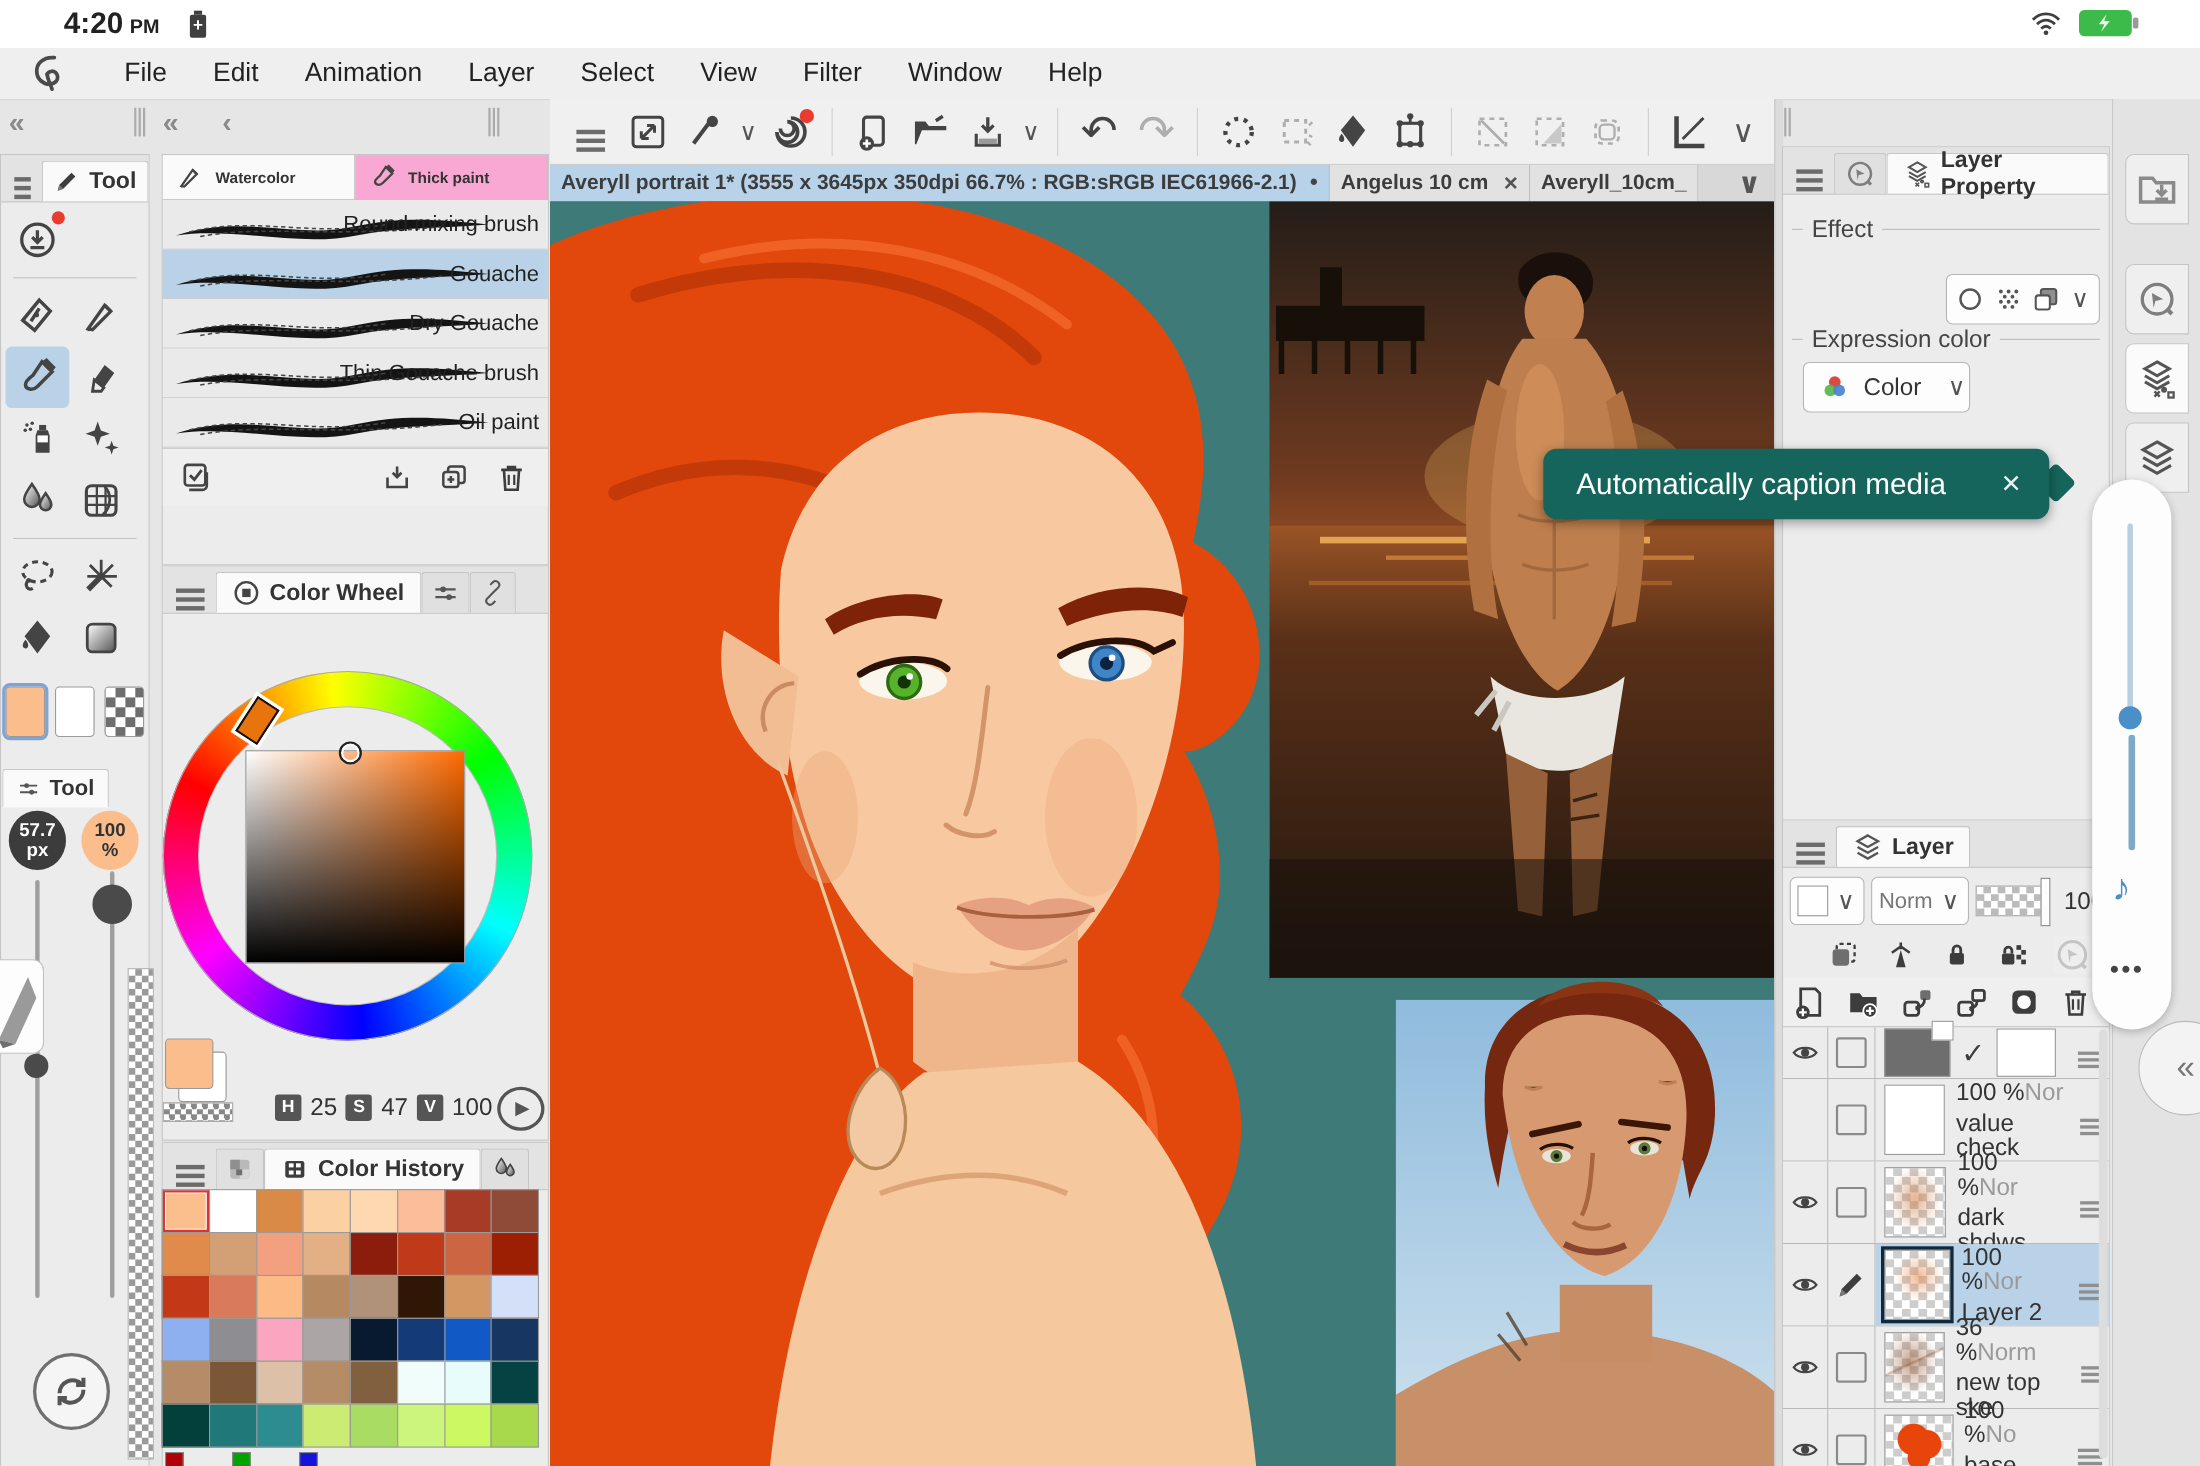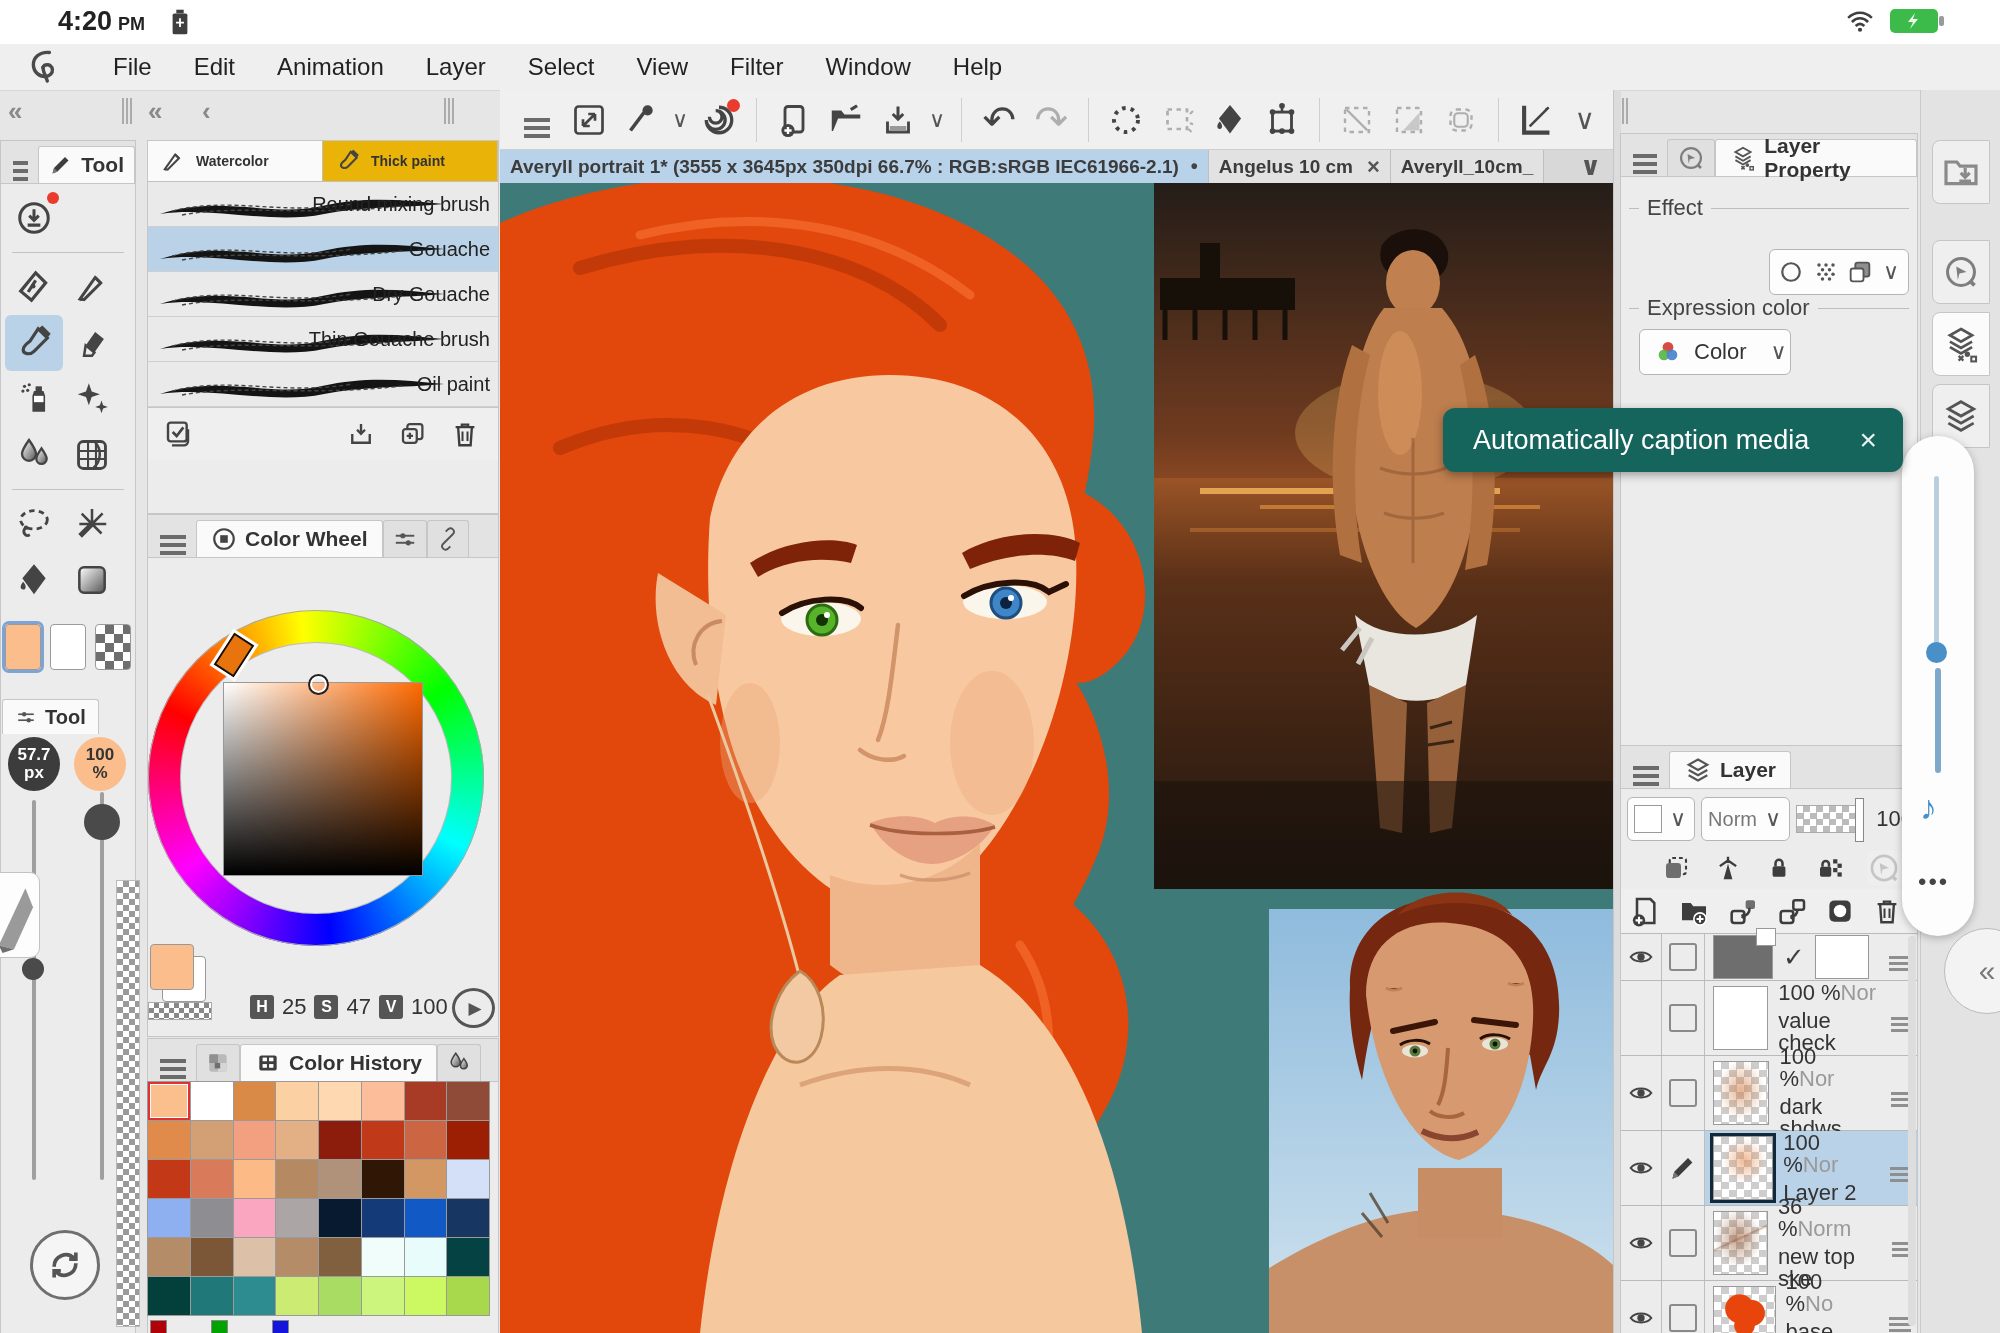--- a/index.html
+++ b/index.html
@@ -52,21 +52,21 @@
   .vslider{width:4px;background:#9f9f9f;border-radius:2px;}
   .knob{border-radius:50%;background:#4a4a4a;position:absolute;}
   #lcheckers{left:116px;top:880px;width:22px;height:445px;background:repeating-conic-gradient(#9a9a9a 0 25%,#fff 0 50%);background-size:12px 12px;border:1px solid #bbb;}
   #pencil-tab{left:-10px;top:872px;width:48px;height:84px;background:#fdfdfd;border:1px solid #c2c2c2;border-radius:10px;}
   #rotate-btn{left:30px;top:1230px;width:64px;height:64px;border:3px solid #6f6f6f;border-radius:50%;background:#f5f5f5;display:flex;align-items:center;justify-content:center;}
 
   
   #subtool-panel{left:147px;top:140px;width:350px;height:372px;}
   .grouptabs{display:flex;height:40px;border-bottom:1px solid #c0c0c0;}
   .gtab{flex:1;display:flex;align-items:center;gap:10px;padding-left:12px;font-size:14px;font-weight:bold;background:#fafafa;border-right:1px solid #c0c0c0;}
-  .gtab.sel{background:#eab308;}
+  .gtab.sel{background:#f9a8d4;}
   .brush-list{display:flex;flex-direction:column;}
   .brush-item{height:44px;display:flex;align-items:center;background:#eaeaea;border-bottom:1px solid #cfcfcf;position:relative;}
   .brush-item.selected{background:#b9d2e8;}
   .brush-item .bname{position:absolute;right:8px;font-size:20px;color:#222;}
   .brush-item svg{position:absolute;left:4px;top:2px;}
   #subtool-foot{height:52px;background:#efefef;border-top:1px solid #c6c6c6;display:flex;align-items:center;}
   #subtool-foot .spacer{flex:1;}
 
   
   #colorwheel-panel{left:147px;top:514px;width:350px;height:521px;}
@@ -151,21 +151,21 @@
   .lr-mode{color:#9a9a9a;}
   .lr-handle{width:34px;display:flex;align-items:center;justify-content:center;color:#8a8a8a;}
   .hbars{width:22px;height:3px;background:#8f8f8f;box-shadow:0 6px #8f8f8f,0 12px #8f8f8f;}
   .layer-row .pencil{display:none;}
   .layer-row.editing .pencil{display:block;}
   .layer-row.invisible-layer .lr-eye svg{visibility:hidden;}
   #layer-scroll{left:287px;top:190px;width:8px;height:390px;background:#dddddd;border-radius:4px;}
 
   
   #toast{left:1403px;top:408px;width:460px;height:64px;background:var(--toast,#15655c);border-radius:12px;
-         display:flex;align-items:center;color:#fff;font-size:27px;box-shadow:0 3px 10px rgba(0,0,0,.35);z-index:40;margin-left:40px;}
+         display:flex;align-items:center;color:#fff;font-size:27px;box-shadow:0 3px 10px rgba(0,0,0,.35);z-index:40;}
   #toast .txt{margin-left:30px;}
   #toast .x{margin-left:auto;margin-right:26px;font-size:30px;color:#e8f2f0;}
   #toast-tail{left:1856px;top:426px;width:26px;height:26px;background:var(--toast,#15655c);transform:rotate(45deg);z-index:39;border-radius:4px;}
   #sidebar-pill{left:1902px;top:436px;width:72px;height:500px;background:#fdfdfd;border-radius:36px;box-shadow:0 2px 8px rgba(0,0,0,.25);z-index:30;}
   #pill-track{left:32px;top:40px;width:5px;height:170px;background:#b9cfdf;border-radius:3px;}
   #pill-knob{left:24px;top:206px;width:21px;height:21px;border-radius:50%;background:var(--slider-blue,#4a90c8);}
   #pill-track2{left:33px;top:232px;width:6px;height:105px;background:#7fa9c8;border-radius:3px;}
   #pill-note{left:18px;top:352px;font-size:34px;color:var(--slider-blue,#4a90c8);}
   #pill-more{left:16px;top:432px;font-size:24px;color:#444;letter-spacing:2px;}
   #edge-handle{left:1944px;top:928px;width:84px;height:84px;border-radius:50%;background:#f3f3f3;border:1px solid #bbb;z-index:31;

